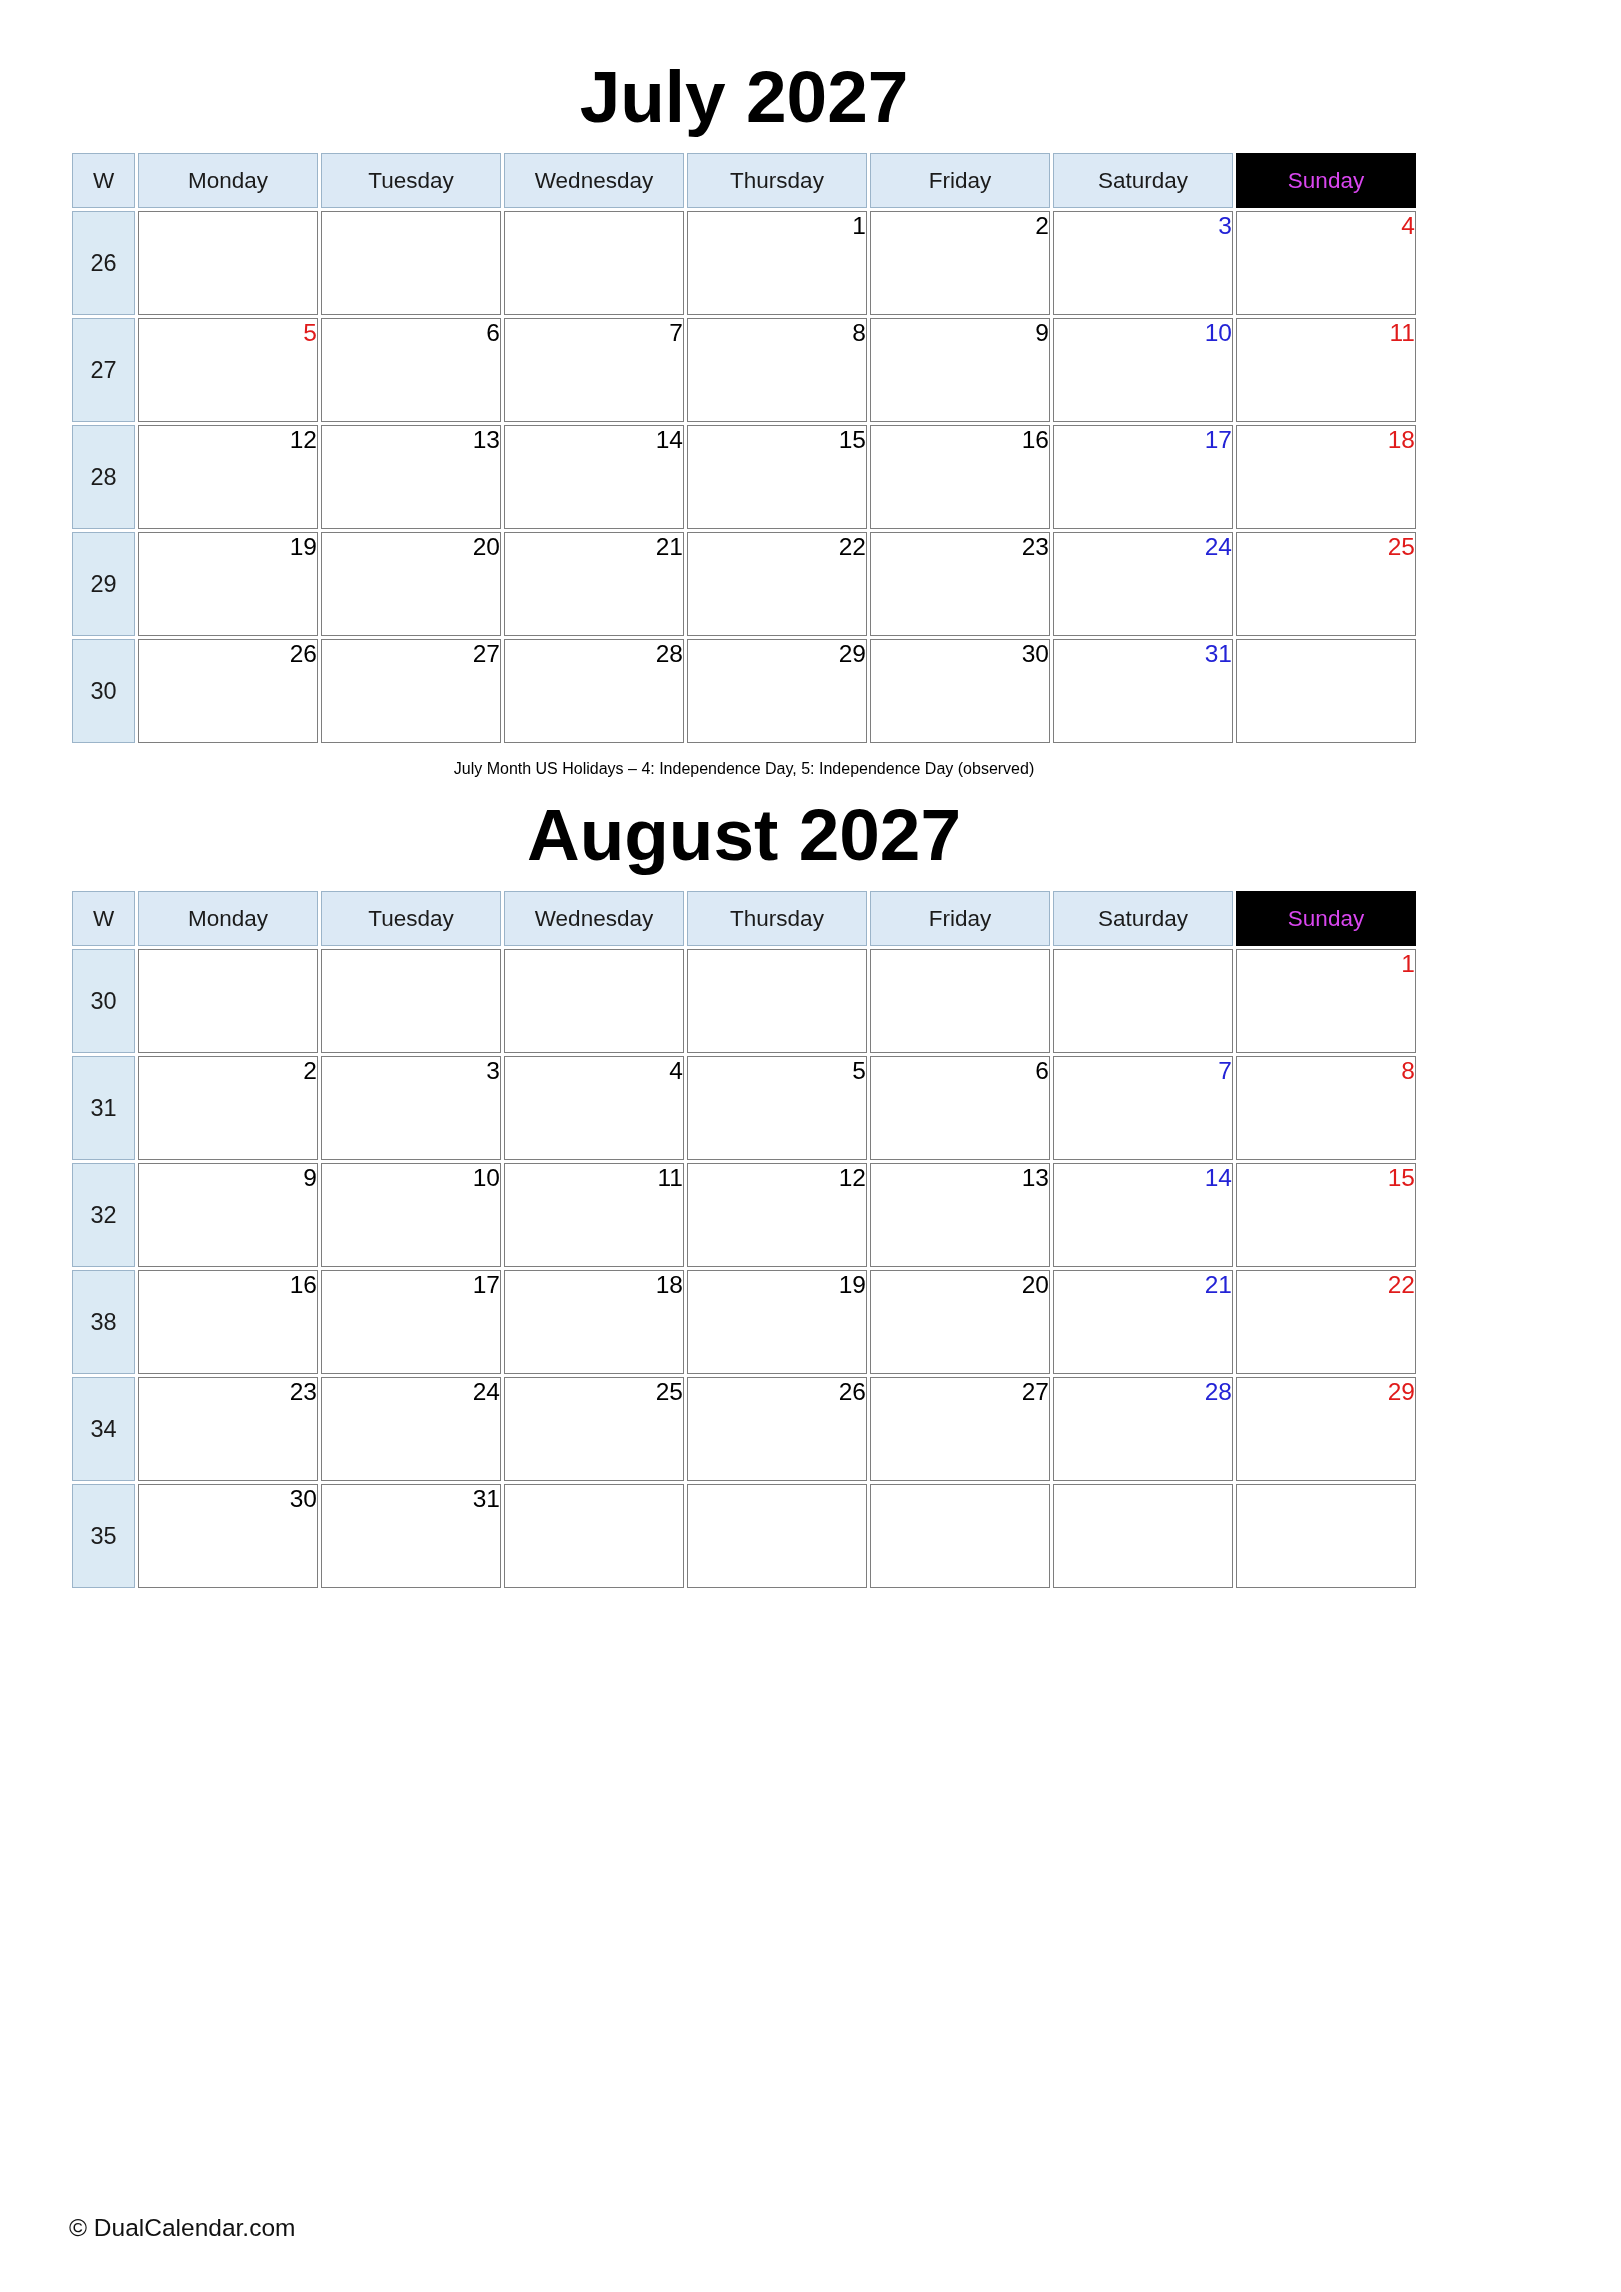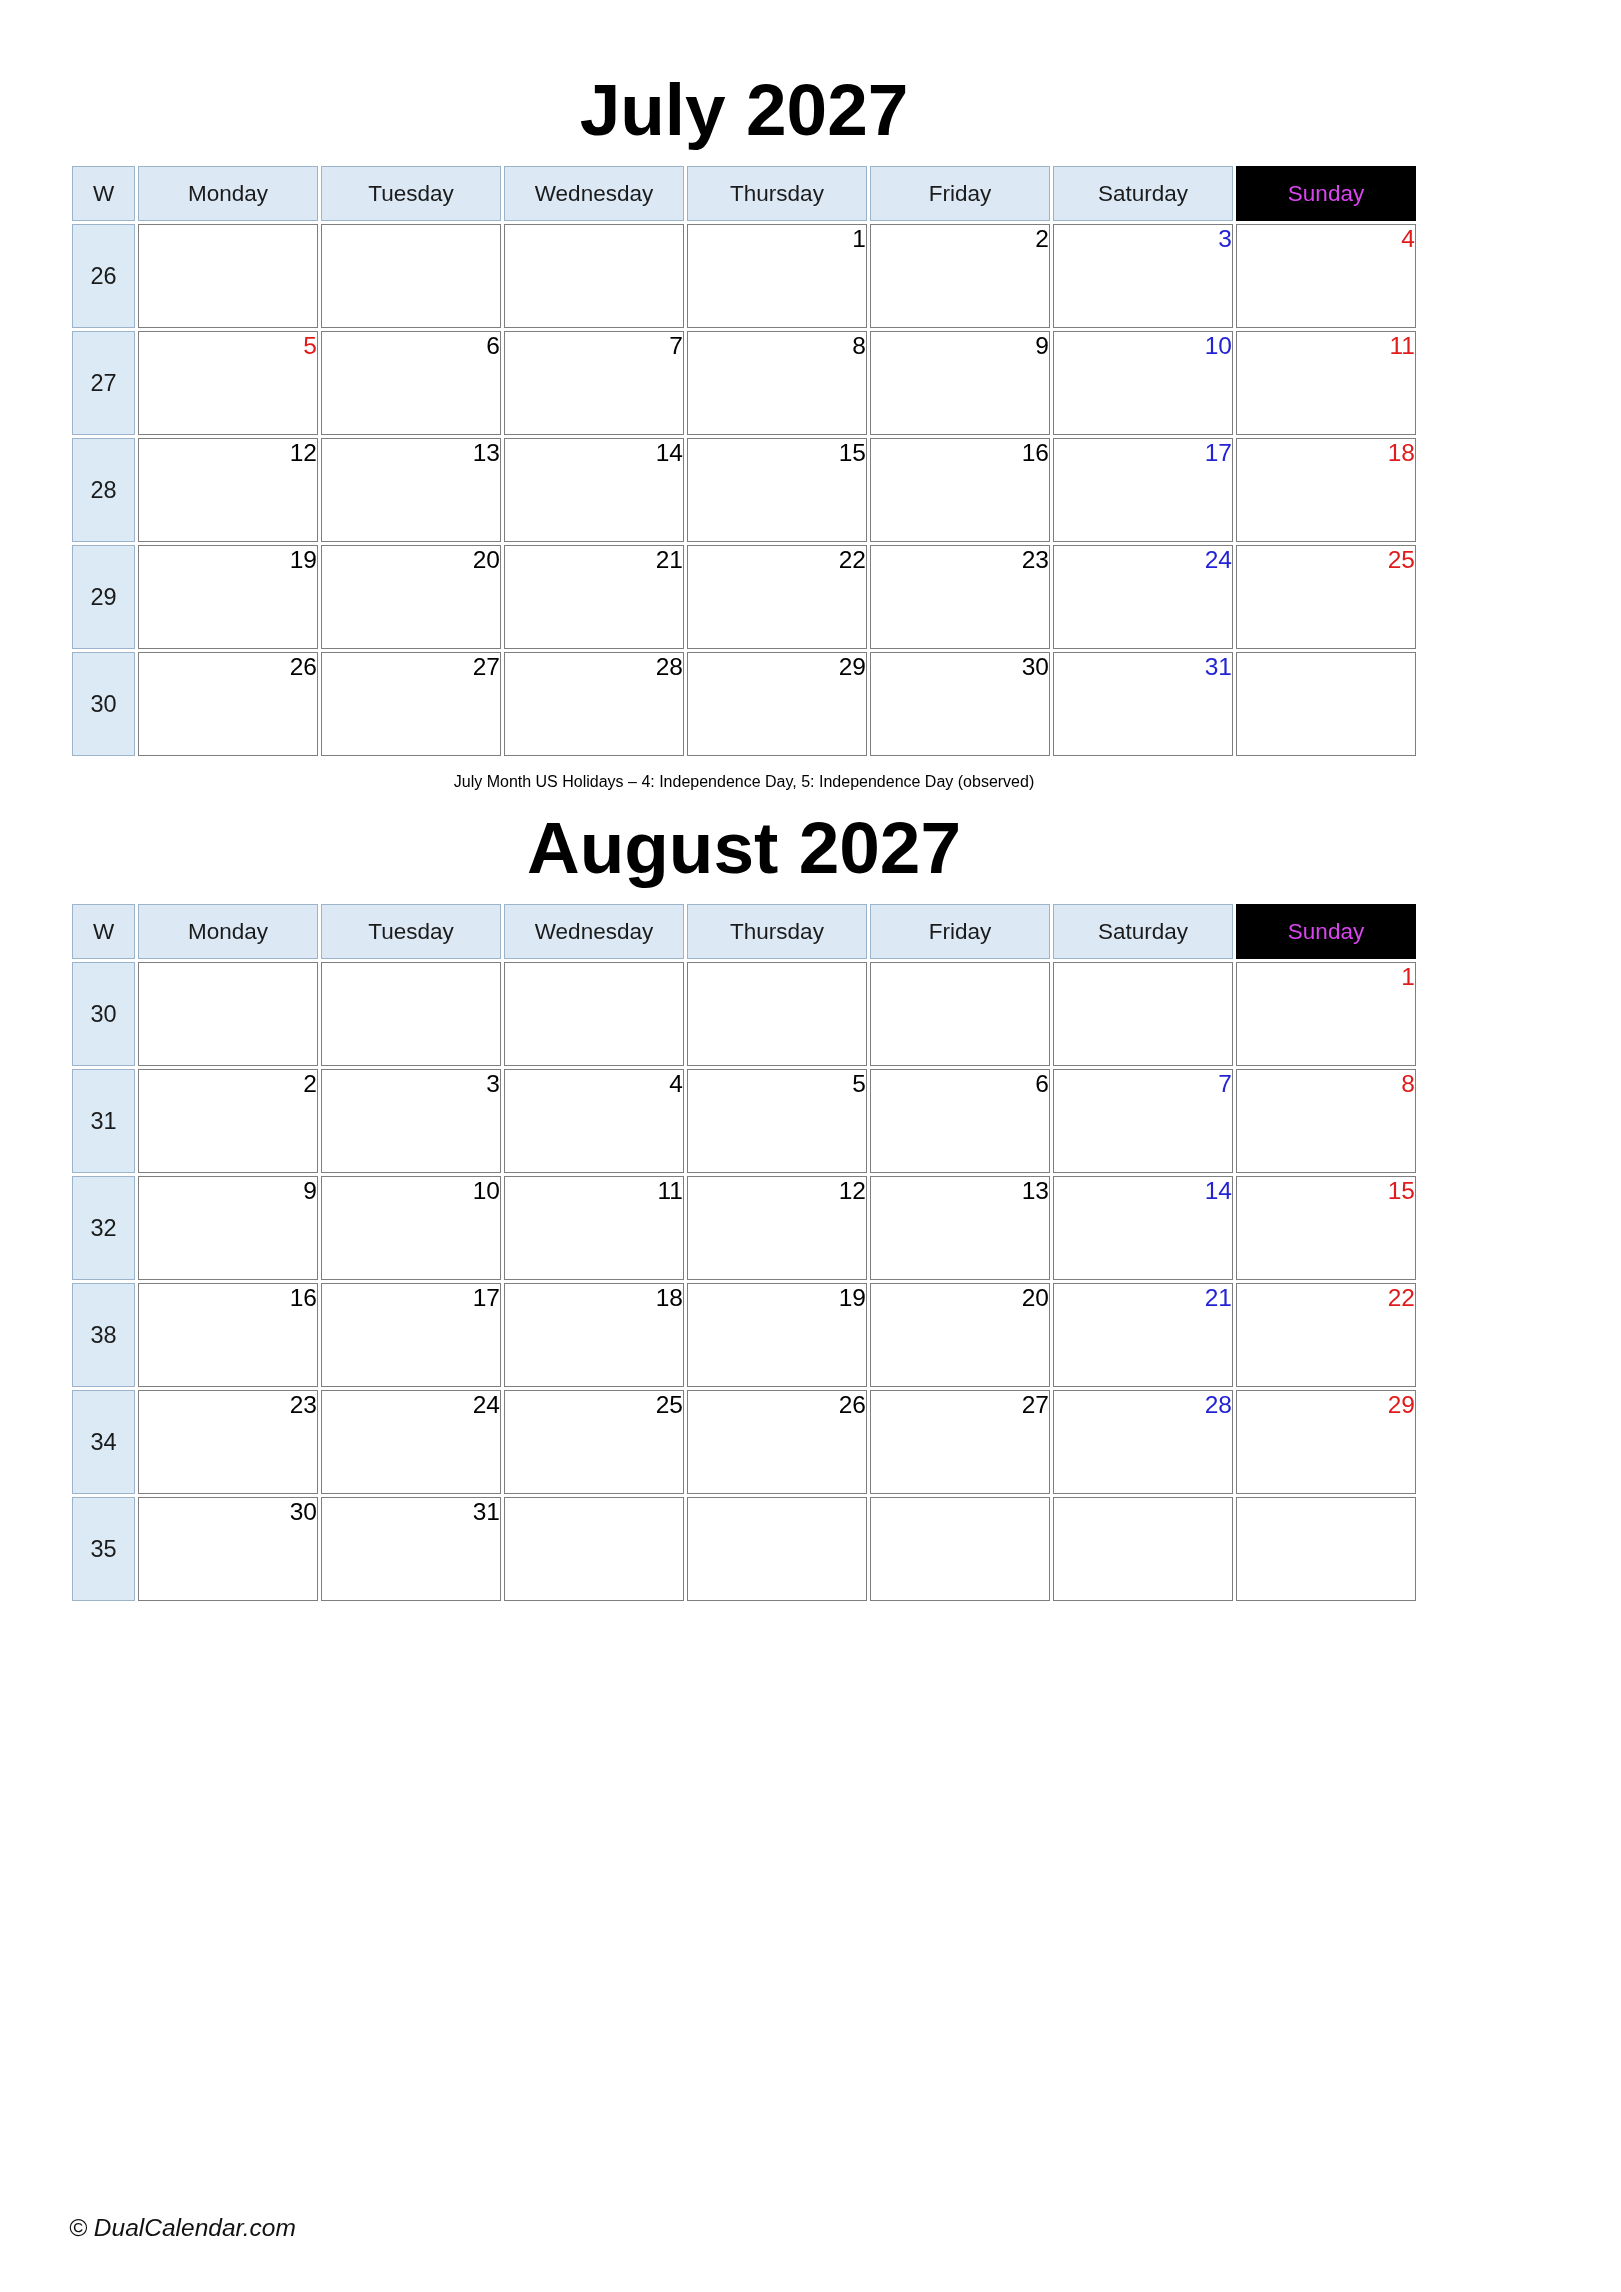--- a/index.html
+++ b/index.html
@@ -11,21 +11,21 @@
     width: 1621px;
     height: 2293px;
     font-family: "Liberation Sans", sans-serif;
     color: #000000;
     position: relative;
   }
   .page {
     box-sizing: border-box;
     width: 1488px;
     height: 2293px;
-    padding: 59px 69px 0 69px;
+    padding: 46px 69px 0 69px;
     position: relative;
   }
   .month-block {
     width: 100%;
   }
   .month-title {
     text-align: center;
     font-size: 73px;
     font-weight: bold;
     letter-spacing: 0px;
@@ -88,21 +88,20 @@
     font-size: 16px;
     padding: 13.7px 0 5.9px 0;
     color: #000000;
   }
   .footer {
     position: absolute;
     left: 69px;
     bottom: 51px;
     font-size: 24.5px;
     color: #111111;
-    font-style: italic;
   }
 </style>
 </head>
 <body>
 
 <div class="page">
 
   <div class="month-block">
     <div class="month-title">July 2027</div>
     <table class="cal">

